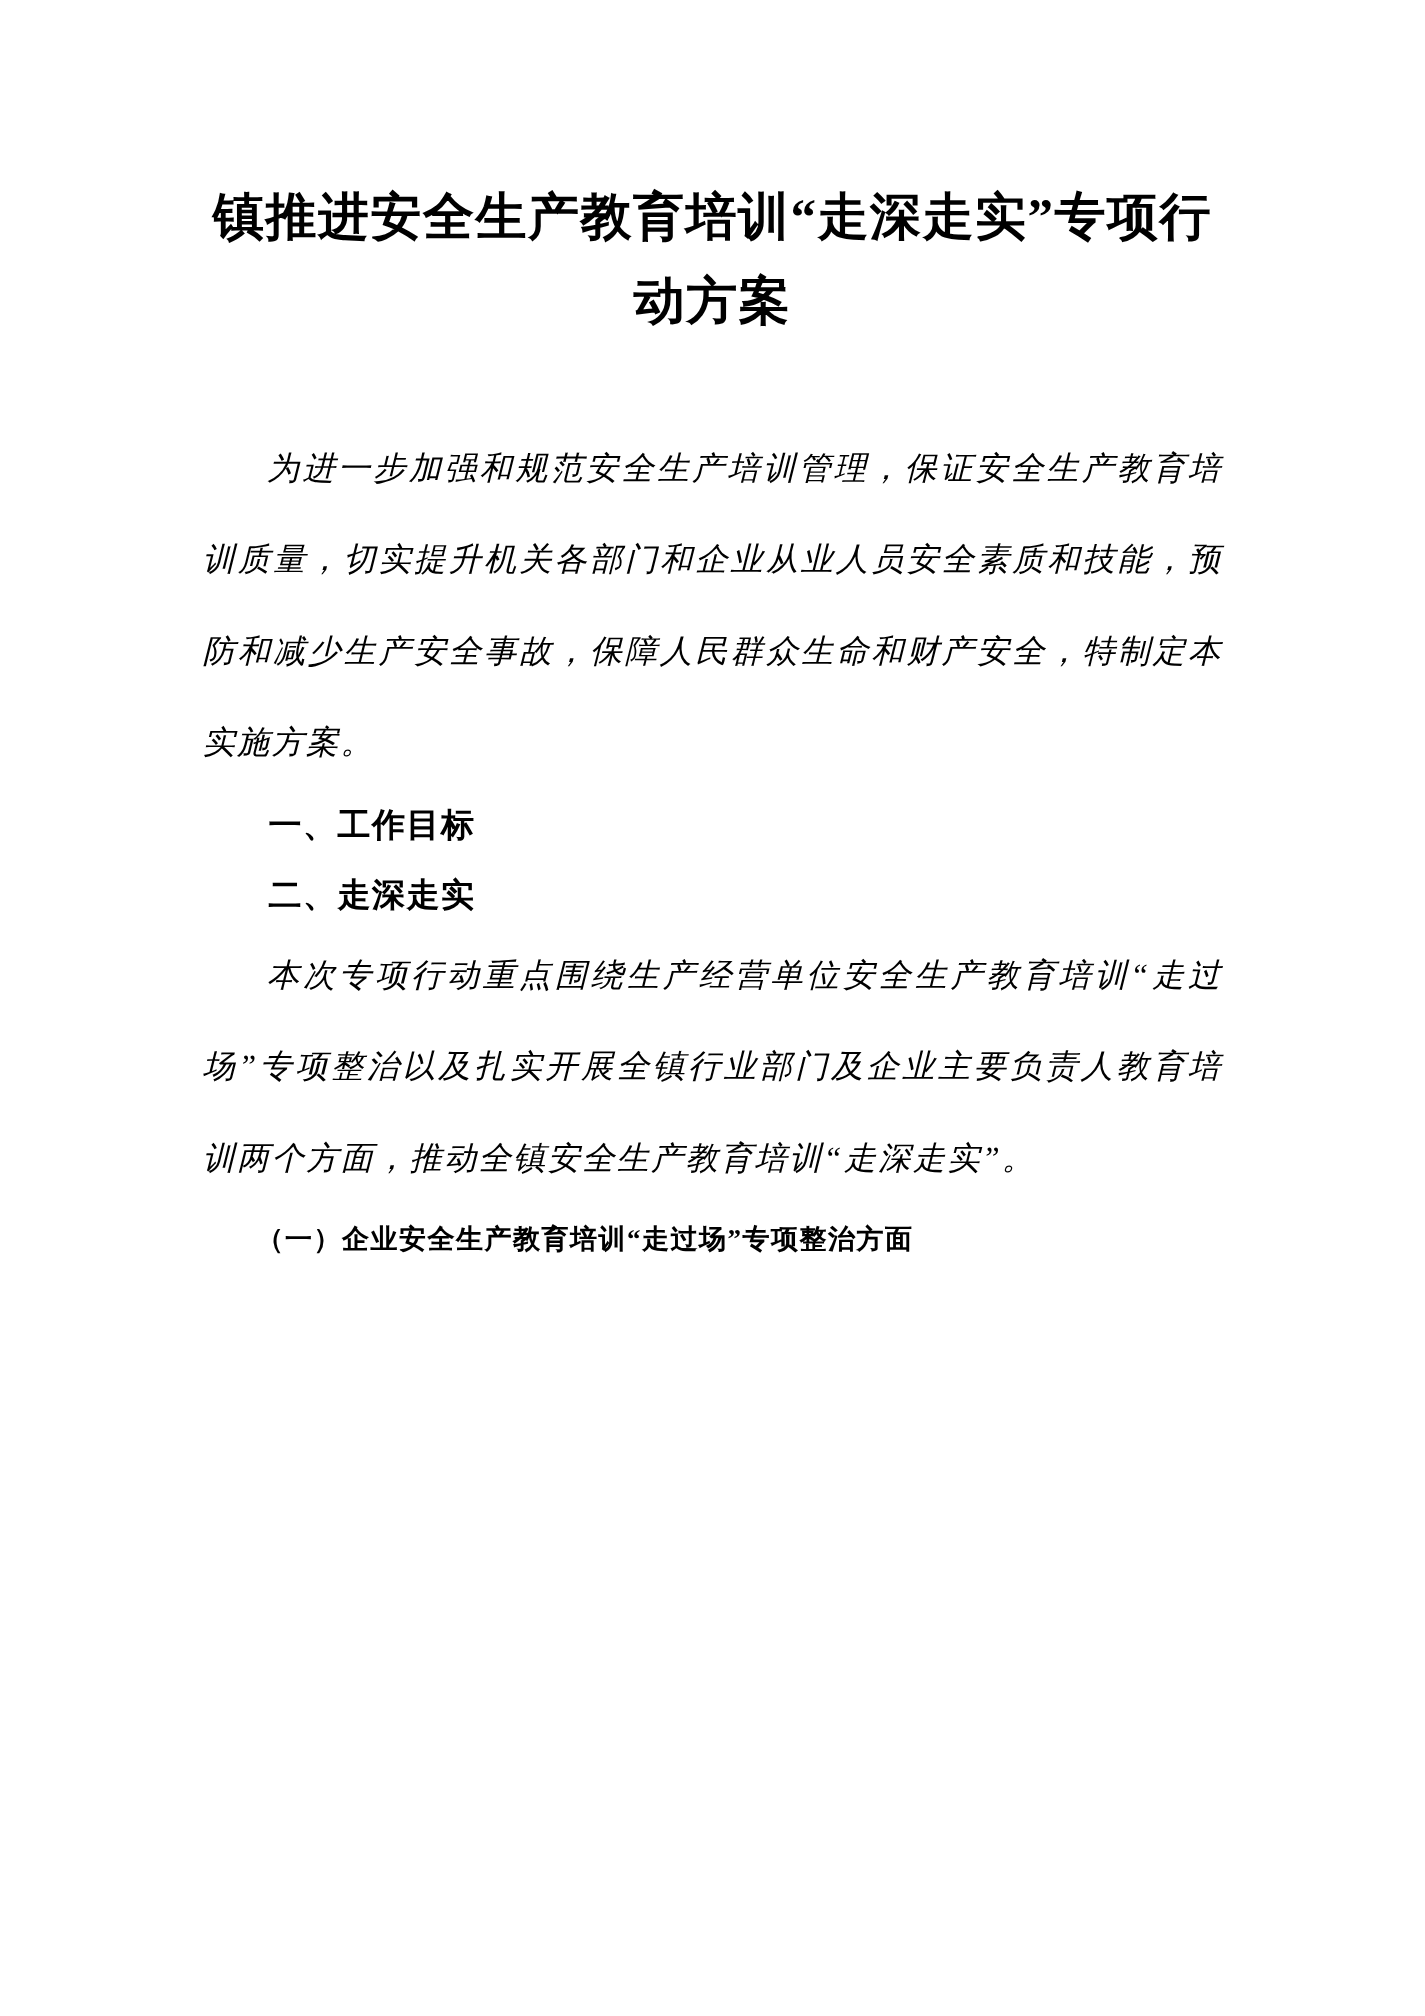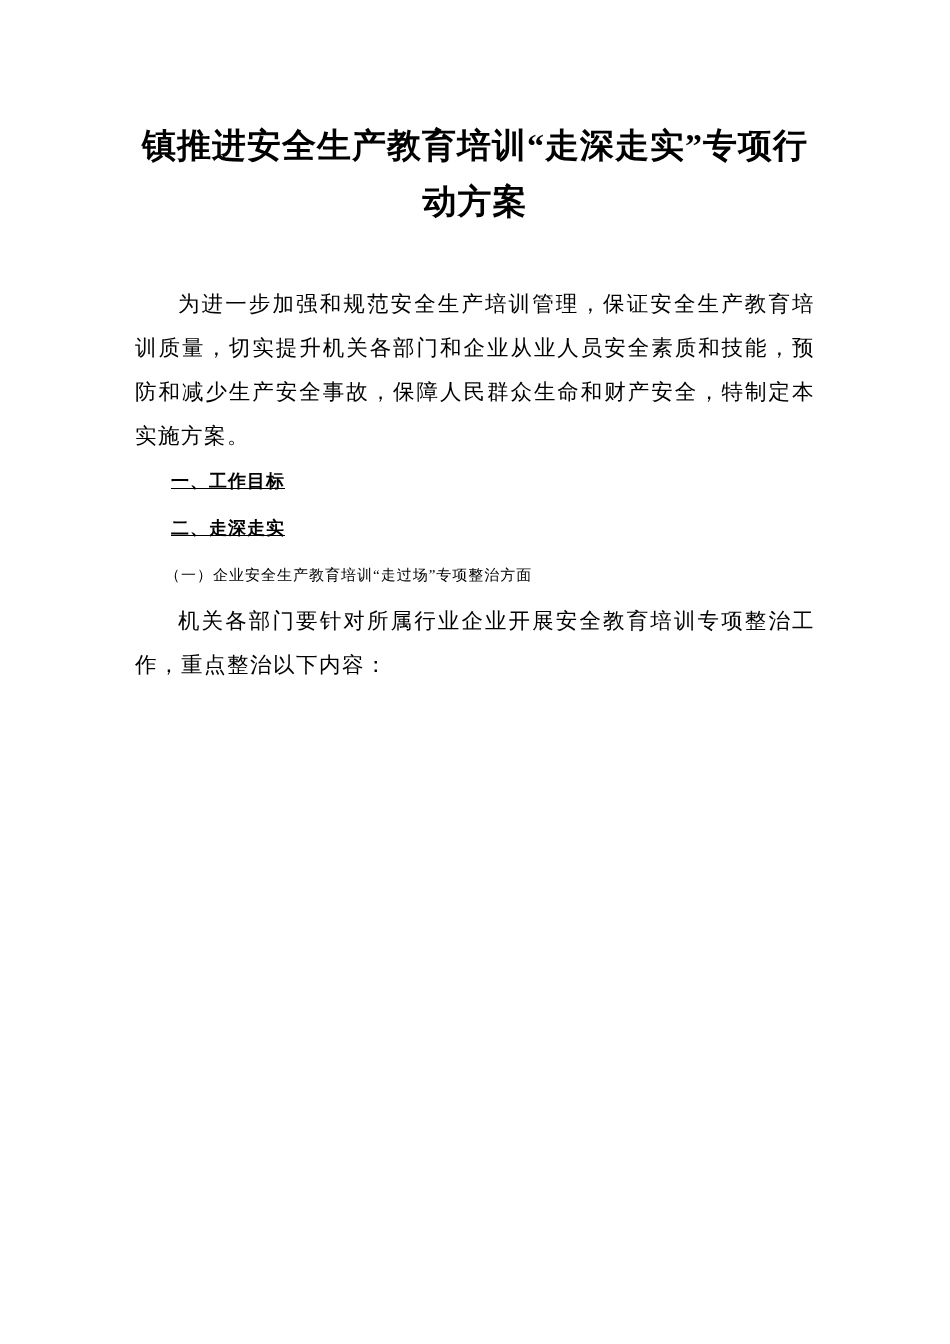--- a/index.html
+++ b/index.html
@@ -23,56 +23,56 @@
     font-size: 34px;
     font-weight: bold;
     line-height: 1.65;
     text-align: center;
     margin: 0 0 52px 0;
     letter-spacing: 1px;
     font-family: "Liberation Serif", "DejaVu Serif", serif;
   }
   .para {
     font-size: 21.5px;
-    line-height: 44px;
+    line-height: 61px;
     text-align: justify;
     text-justify: inter-ideograph;
     text-indent: 2em;
     margin: 0;
     letter-spacing: 1.5px;
+    font-style: italic;
   }
   .heading {
-    font-size: 18px;
+    font-size: 22px;
     line-height: 47px;
     font-weight: bold;
     text-indent: 2em;
     margin: 0;
     letter-spacing: 1px;
     font-family: "Liberation Sans", "DejaVu Sans", sans-serif;
-    text-decoration: underline;
   }
   .subheading {
-    font-size: 15px;
+    font-size: 18px;
     line-height: 47px;
-    font-weight: normal;
+    font-weight: bold;
     text-indent: 2em;
     margin: 0;
     letter-spacing: 1px;
   }
 </style>
 </head>
 <body>
 
 <div class="page">
   <h1 class="doc-title">镇推进安全生产教育培训“走深走实”专项行动方案</h1>
 
   <p class="para">为进一步加强和规范安全生产培训管理，保证安全生产教育培训质量，切实提升机关各部门和企业从业人员安全素质和技能，预防和减少生产安全事故，保障人民群众生命和财产安全，特制定本实施方案。</p>
 
   <p class="heading">一、工作目标</p>
 
 
   <p class="heading">二、走深走实</p>
 
+  <p class="para">本次专项行动重点围绕生产经营单位安全生产教育培训“走过场”专项整治以及扎实开展全镇行业部门及企业主要负责人教育培训两个方面，推动全镇安全生产教育培训“走深走实”。</p>
 
   <p class="subheading">（一）企业安全生产教育培训“走过场”专项整治方面</p>
 
-  <p class="para">机关各部门要针对所属行业企业开展安全教育培训专项整治工作，重点整治以下内容：</p>
 </div>
 
 </body></html>

